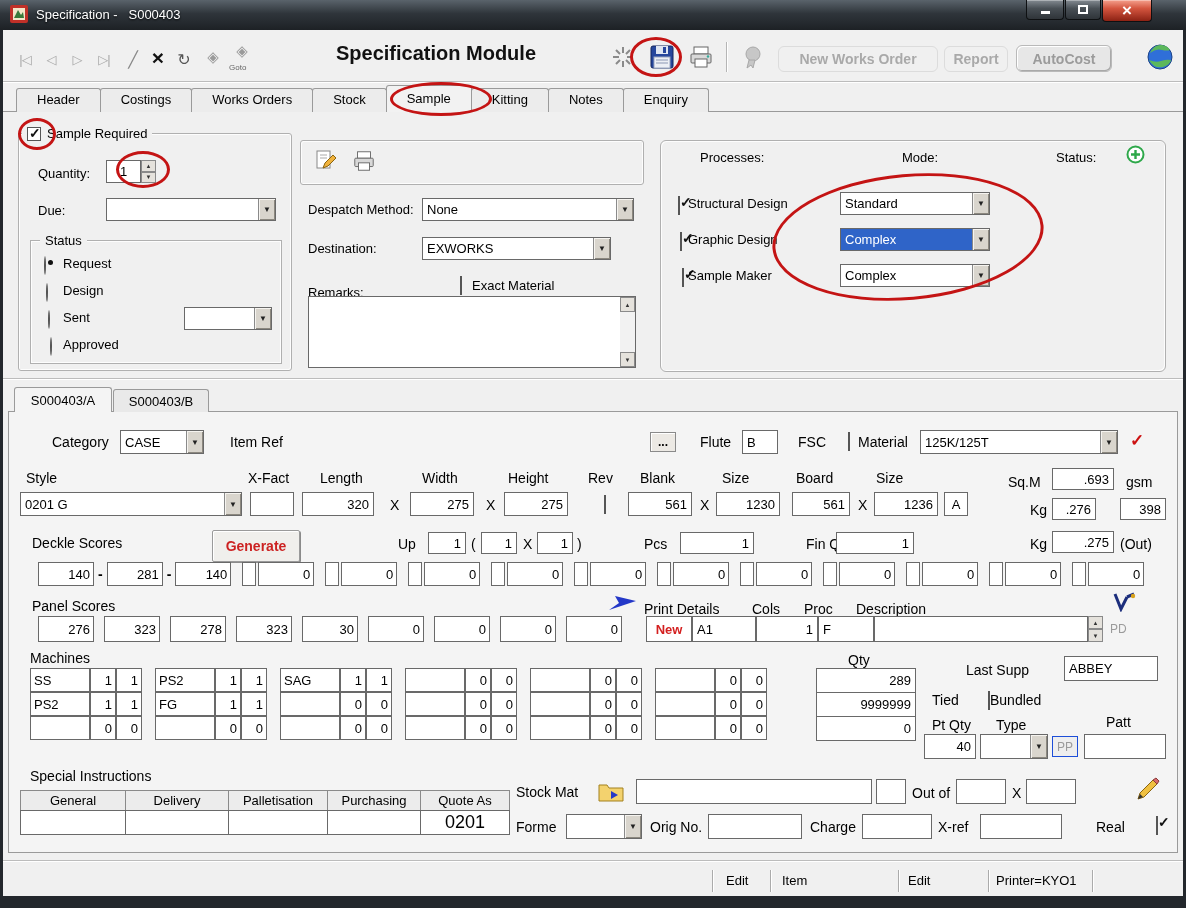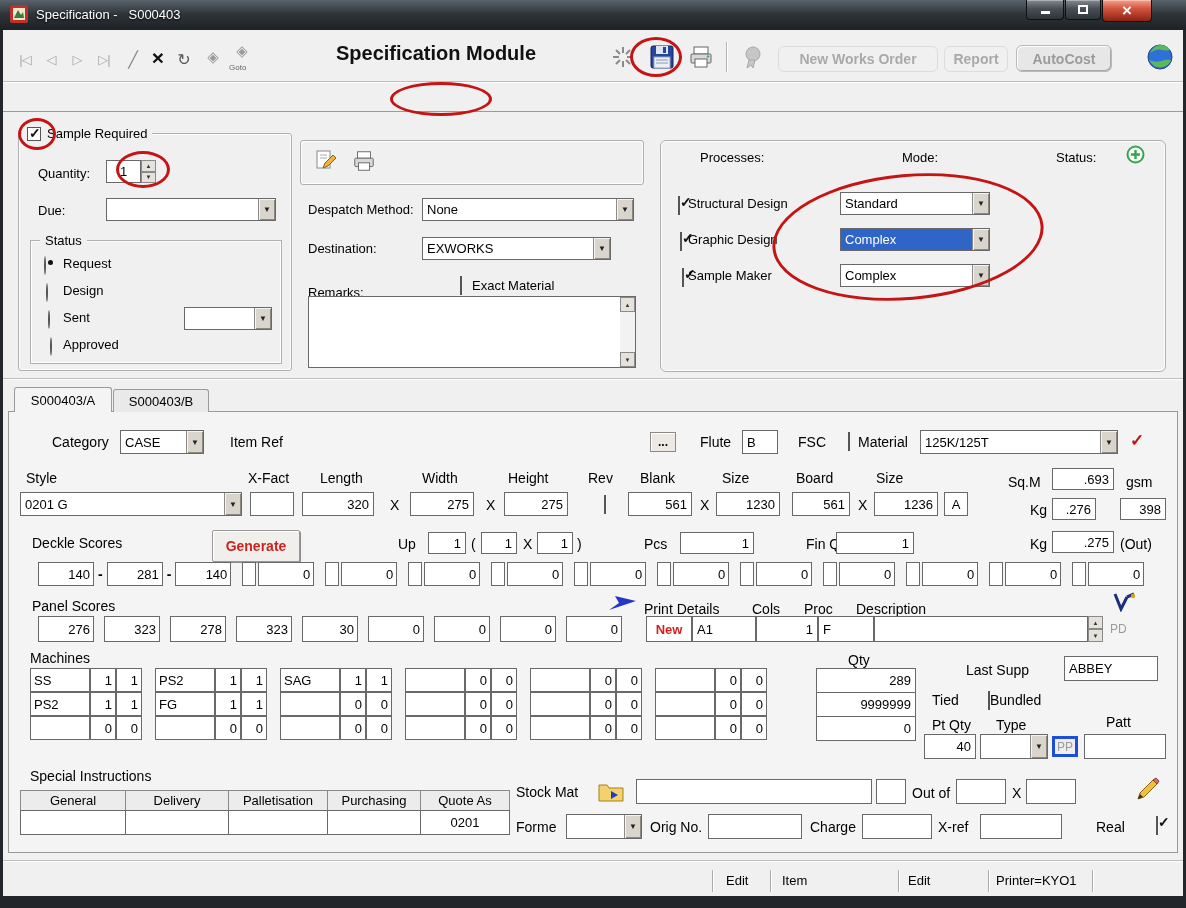--- a/index.html
+++ b/index.html
@@ -40,21 +40,21 @@
 .tab{height:24px;line-height:22px;padding:0 20px;font-size:13px;border:1px solid #9a9a9a;border-bottom:none;border-radius:3px 3px 0 0;margin-right:-1px;background:#ececec;color:#000}
 .tab.on{height:27px;line-height:26px;background:#f2f2f2;position:relative;z-index:4}
 .ico{position:absolute;display:flex;align-items:center;justify-content:center}
 .navi{color:#a8a8a8;font-size:13px;letter-spacing:-1px}
 .tbtxt{color:#a9a9a9;font-weight:bold;font-size:14px;position:absolute;display:flex;align-items:center;justify-content:center;border:1px solid #dcdcdc;border-radius:6px;background:transparent}
 .wbtn{position:absolute;top:0;display:flex;align-items:center;justify-content:center;background:linear-gradient(#848b92,#484f55 45%,#2f3439);border:1px solid #0e1012;border-top:none;border-radius:0 0 4px 4px;box-shadow:inset 0 1px 0 rgba(255,255,255,.35)}
 .wbtn.close{background:linear-gradient(#f5a08d,#d4553f 40%,#8c2214)}
 .sbdiv{position:absolute;top:870px;width:2px;height:22px;border-left:1px solid #ababab;border-right:1px solid #fff}
 .sblbl{position:absolute;top:873px;font-size:13px;color:#000;white-space:nowrap}
 .th{background:#ececec;border:1px solid #8a8a8a;height:21px;display:flex;align-items:center;justify-content:center;font-size:13px;margin-right:-1px;flex:none}
-.tc{background:#fff;border:1px solid #696969;height:25px;display:flex;align-items:center;justify-content:center;font-size:13px;margin-right:-1px;flex:none}
+.tc{background:#fff;border:1px solid #696969;height:25px;display:flex;align-items:center;justify-content:center;font-size:18px;margin-right:-1px;flex:none}
 .etchh{position:absolute;height:2px;border-top:1px solid #bcbcbc;border-bottom:1px solid #fff}
 .etchv{position:absolute;width:2px;border-left:1px solid #b5b5b5;border-right:1px solid #fff}
 .genbtn{position:absolute;background:#f0efec;border:1px solid #9a9a9a;box-shadow:1px 1px 0 #8a8a8a,inset 1px 1px 0 #fff;font-weight:bold;color:#cc2222;font-size:14px;display:flex;align-items:center;justify-content:center;border-radius:2px}
 .titletxt{position:absolute;left:36px;top:7px;font-size:13px;color:#fff;white-space:pre;text-shadow:0 1px 2px #000}
 .grayico{color:#9a9a9a}
 </style>
 </head>
 <body>
 
 <div id="win">
@@ -130,20 +130,30 @@
   <span class="ico" style="left:1146px;top:43px;width:28px;height:28px">
     <svg width="28" height="28" viewBox="0 0 28 28">
         <circle cx="14" cy="14" r="12" fill="#2f6fd8" stroke="#1b4287"></circle>
         <path d="M4 10q6-5 12-3 5 1 8 0-2-4-8-5-8-1-12 8z" fill="#5cb85c"></path>
         <path d="M3 17q7 3 12 1 6-2 10-1-1 5-8 7-9 2-14-7z" fill="#5cb85c"></path>
       </svg>
   </span>
 
   
   <div class="abs" style="left:3px;top:111px;width:1180px;height:1px;background:#9a9a9a"></div>
+  <div class="tabrow">
+    <span class="tab">Header</span>
+    <span class="tab">Costings</span>
+    <span class="tab">Works Orders</span>
+    <span class="tab">Stock</span>
+    <span class="tab on">Sample</span>
+    <span class="tab">Kitting</span>
+    <span class="tab">Notes</span>
+    <span class="tab">Enquiry</span>
+  </div>
 
   
   <div class="gb" style="left:18px;top:133px;width:274px;height:238px"></div>
   <div class="cap" style="left:22px;top:126px;display:flex;align-items:center;gap:6px">
     <span class="ck on"></span>
     <span>Sample Required</span>
   </div>
   <span class="lbl" style="left:38px;top:166px">Quantity:</span>
   <div class="fld ctr" style="left:106px;top:160px;width:35px;height:23px">1</div>
   <div class="sp" style="left:141px;top:160px;height:23px">
@@ -489,21 +499,21 @@
   <span class="ck abs" style="left:968px;top:692px"></span>
   <span class="lbl l14" style="left:990px;top:692px">Bundled</span>
   <span class="lbl l14" style="left:1106px;top:714px">Patt</span>
   <span class="lbl l14" style="left:932px;top:717px">Pt Qty</span>
   <span class="lbl l14" style="left:996px;top:717px">Type</span>
   <div class="fld num" style="left:924px;top:734px;width:52px;height:25px">40</div>
   <div class="dd" style="left:980px;top:734px;width:68px;height:25px">
     <span class="ddt"></span>
     <span class="dda">▼</span>
   </div>
-  <div class="abs" style="left:1052px;top:736px;width:26px;height:21px;border:3px solid #1d4ed8;background:#eee;color:#9b9b9b;font-size:12px;display:flex;align-items:center;justify-content:center">PP</div>
+  <div class="abs" style="left:1052px;top:736px;width:26px;height:21px;border:1px solid #1d4ed8;background:#eee;color:#9b9b9b;font-size:12px;display:flex;align-items:center;justify-content:center">PP</div>
   <div class="fld" style="left:1084px;top:734px;width:82px;height:25px"></div>
 
   
   <span class="lbl l14" style="left:30px;top:768px">Special Instructions</span>
   <div class="frow" style="left:20px;top:790px">
     <span class="th" style="width:106px">General</span>
     <span class="th" style="width:104px">Delivery</span>
     <span class="th" style="width:100px">Palletisation</span>
     <span class="th" style="width:94px">Purchasing</span>
     <span class="th" style="width:90px">Quote As</span>

